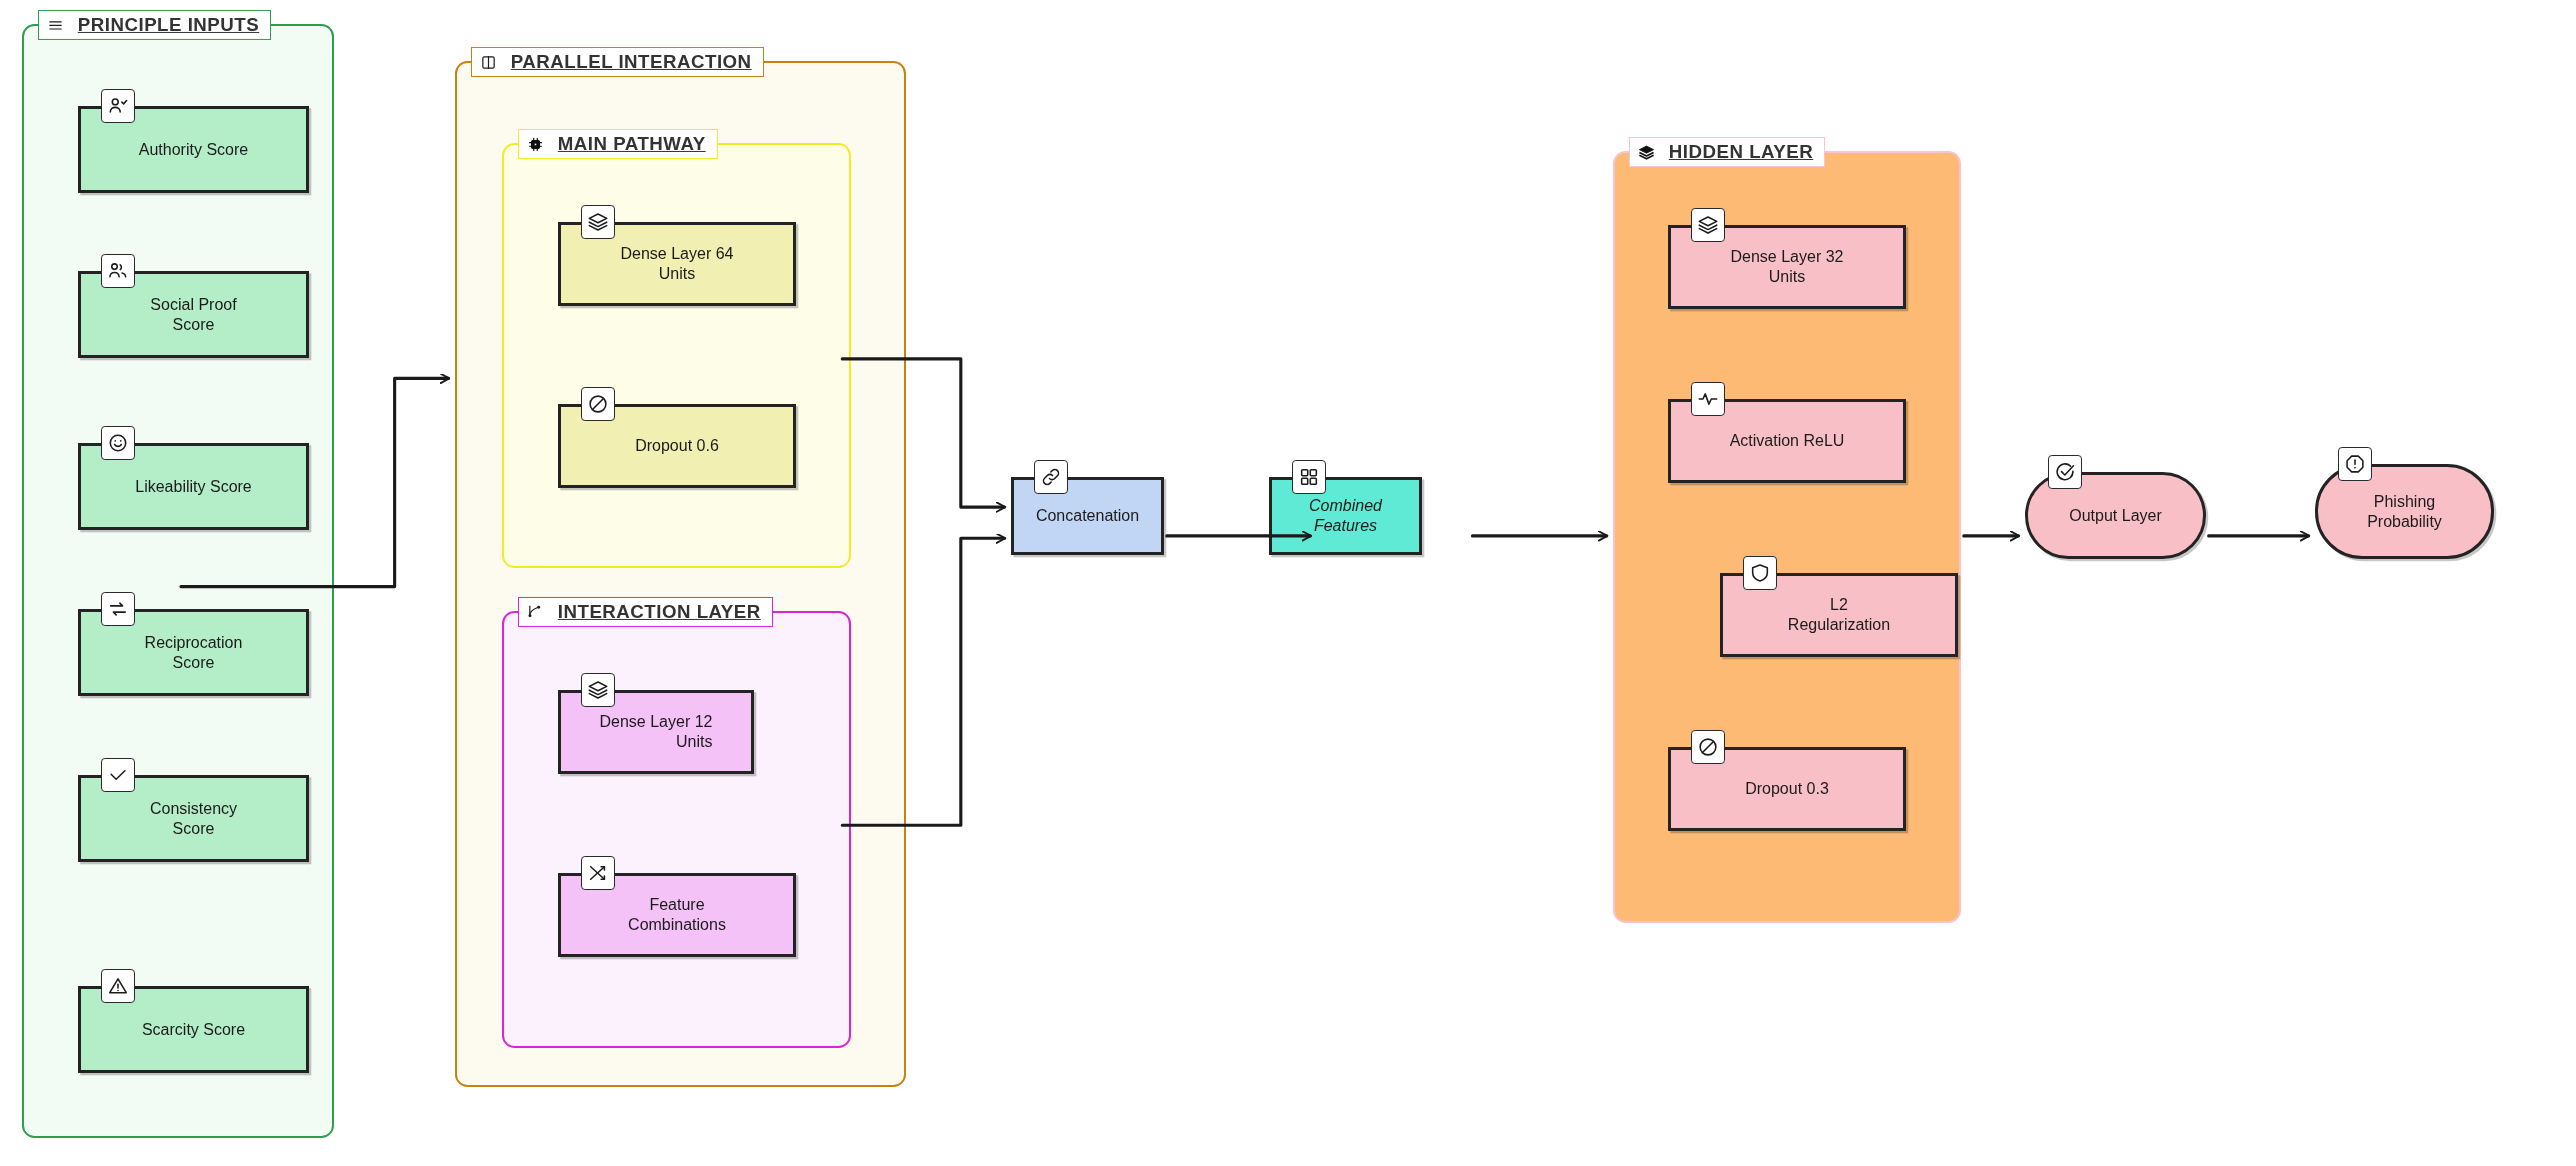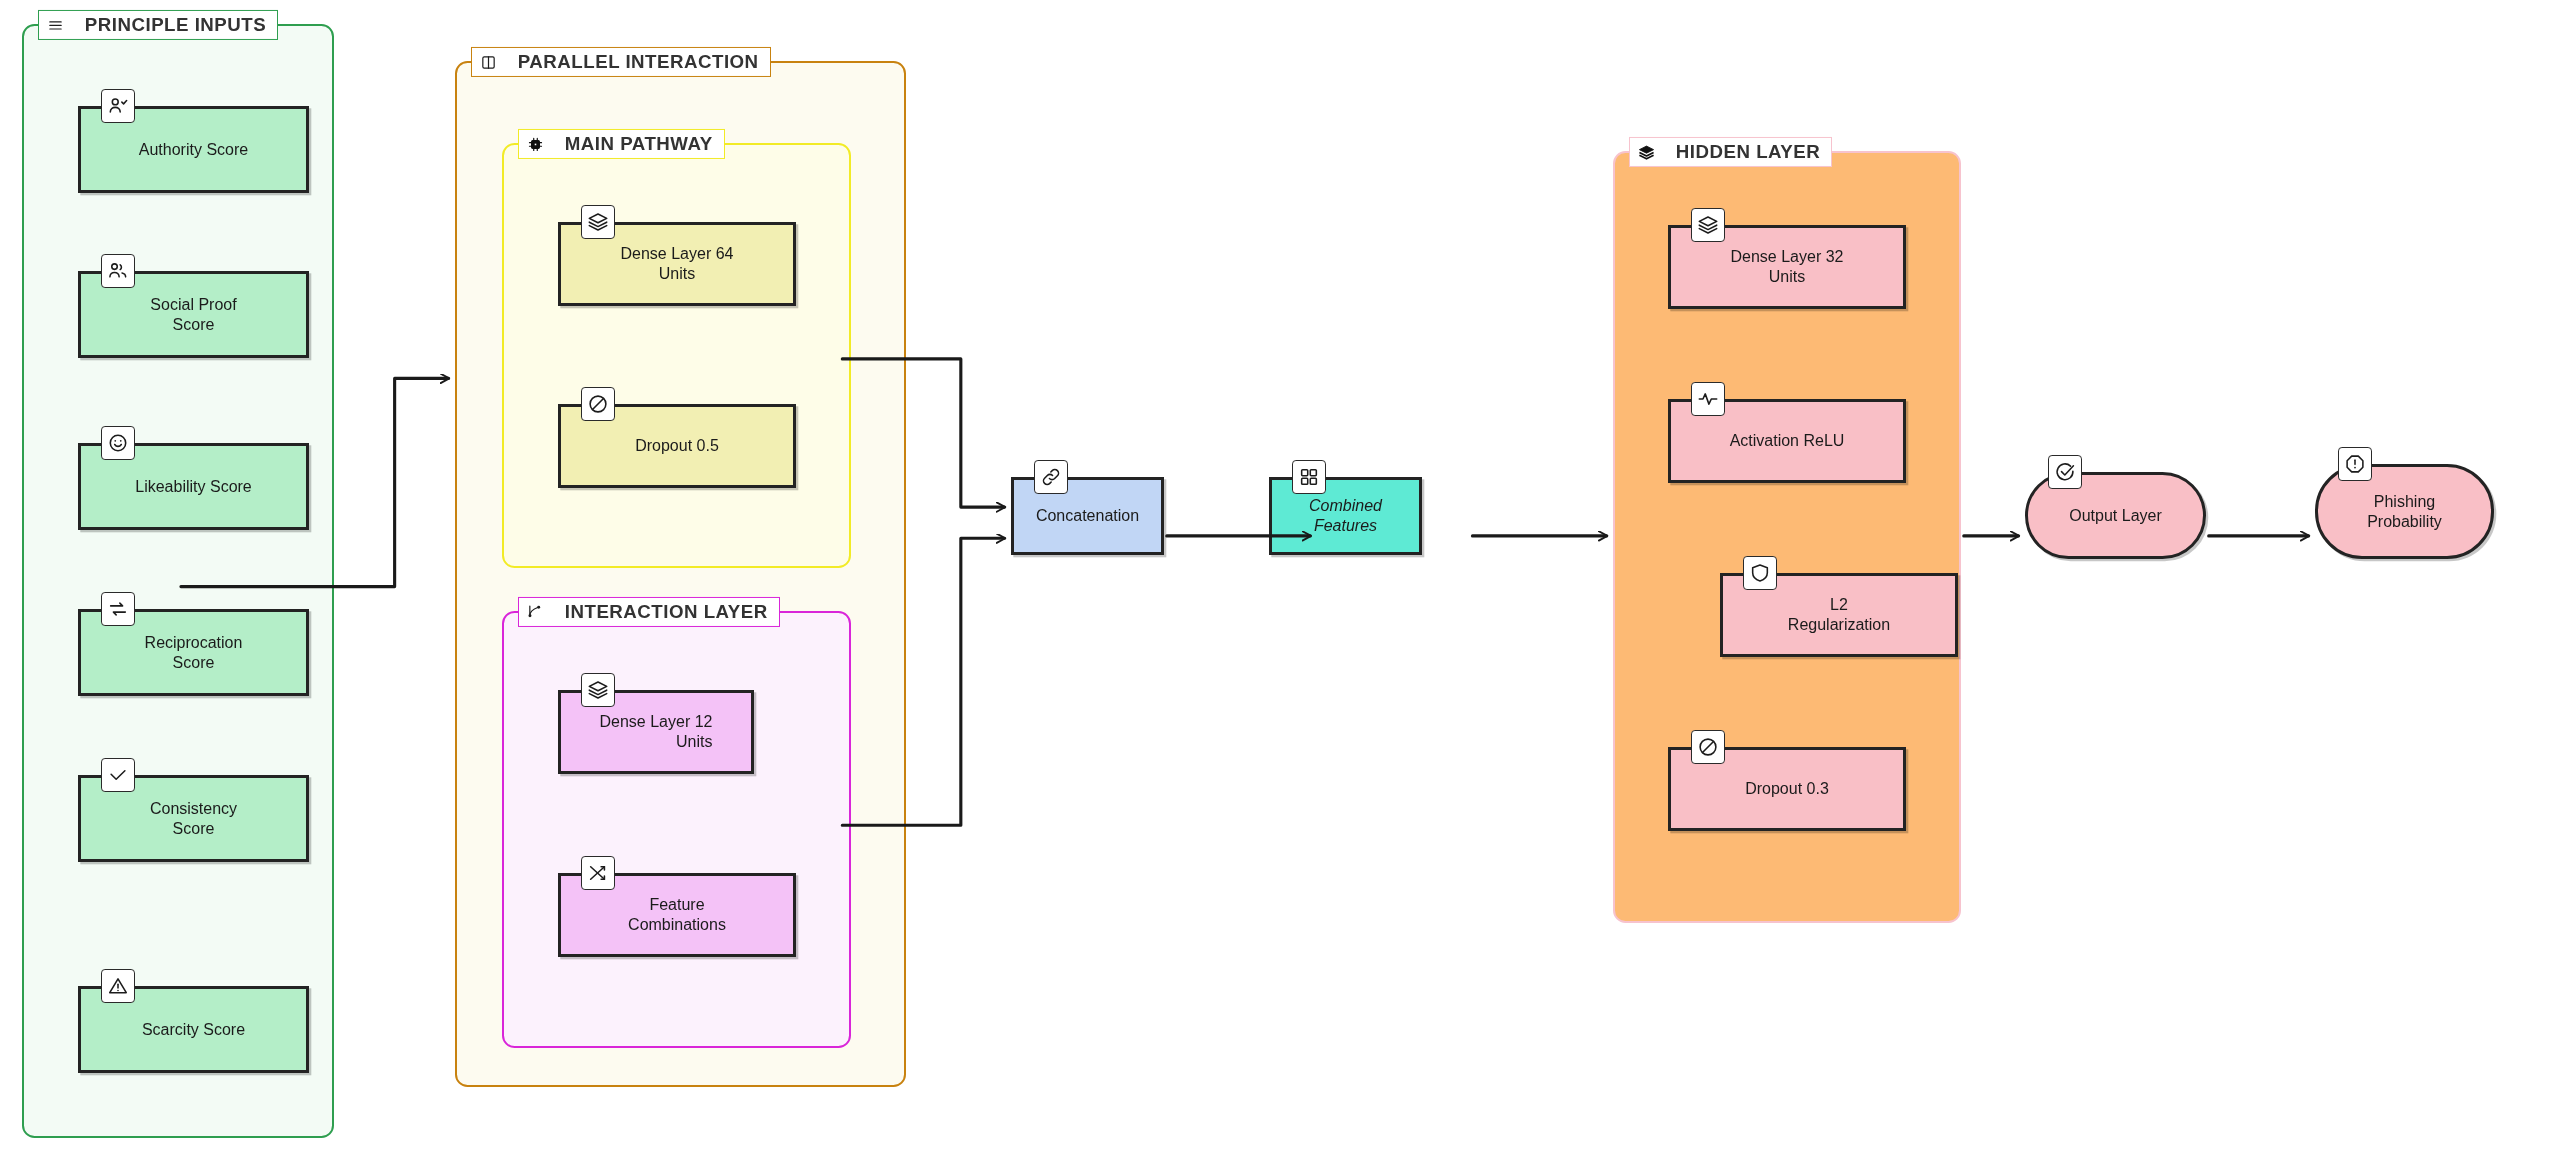--- a/index.html
+++ b/index.html
@@ -26,23 +26,24 @@
     background: #ffffff;
     border-width: 1.6px;
     border-style: solid;
     padding: 4.7px 11px 4.7px 7.8px;
     font-size: 18.7px;
     font-weight: 700;
     letter-spacing: 0.5px;
     color: #333333;
     display: flex;
     align-items: center;
-    gap: 21px;
+    gap: 14px;
     white-space: nowrap;
     line-height: 1;
+    text-decoration: underline;
   }
   .cluster-label svg { display: block; }
 
   
   .node {
     position: absolute;
     border: 3.1px solid #232323;
     display: flex;
     align-items: center;
     justify-content: center;
@@ -259,21 +260,21 @@
       </div>
       <div class="node" style="left: 558px; top: 404px; width: 238px; height: 84px; background: rgb(242, 239, 179); border-color: rgb(35, 35, 35);">
         <div class="node-icon">
           <svg width="22" height="22" viewBox="0 0 24 24">
             <g fill="none" stroke="#1c1c1c" stroke-width="1.7" stroke-linecap="round" stroke-linejoin="round">
               <circle cx="12" cy="12" r="8.6"></circle>
               <path d="M6 18 L18 6"></path>
             </g>
           </svg>
         </div>
-        <div class="node-label" style="white-space: pre-line;">Dropout 0.5</div>
+        <div class="node-label" style="white-space: pre-line;">Dropout 0.6</div>
       </div>
       <div class="node" style="left: 558px; top: 690px; width: 196px; height: 84px; background: rgb(244, 194, 247); border-color: rgb(35, 35, 35); text-align: right;">
         <div class="node-icon">
           <svg width="22" height="22" viewBox="0 0 24 24">
             <g fill="none" stroke="#1c1c1c" stroke-width="1.7" stroke-linecap="round" stroke-linejoin="round">
               <path d="M12 3.2 L21.5 8 L12 12.8 L2.5 8 Z"></path>
               <path d="M2.5 12.2 L12 17 L21.5 12.2"></path>
               <path d="M2.5 16 L12 20.8 L21.5 16"></path>
             </g>
           </svg>

